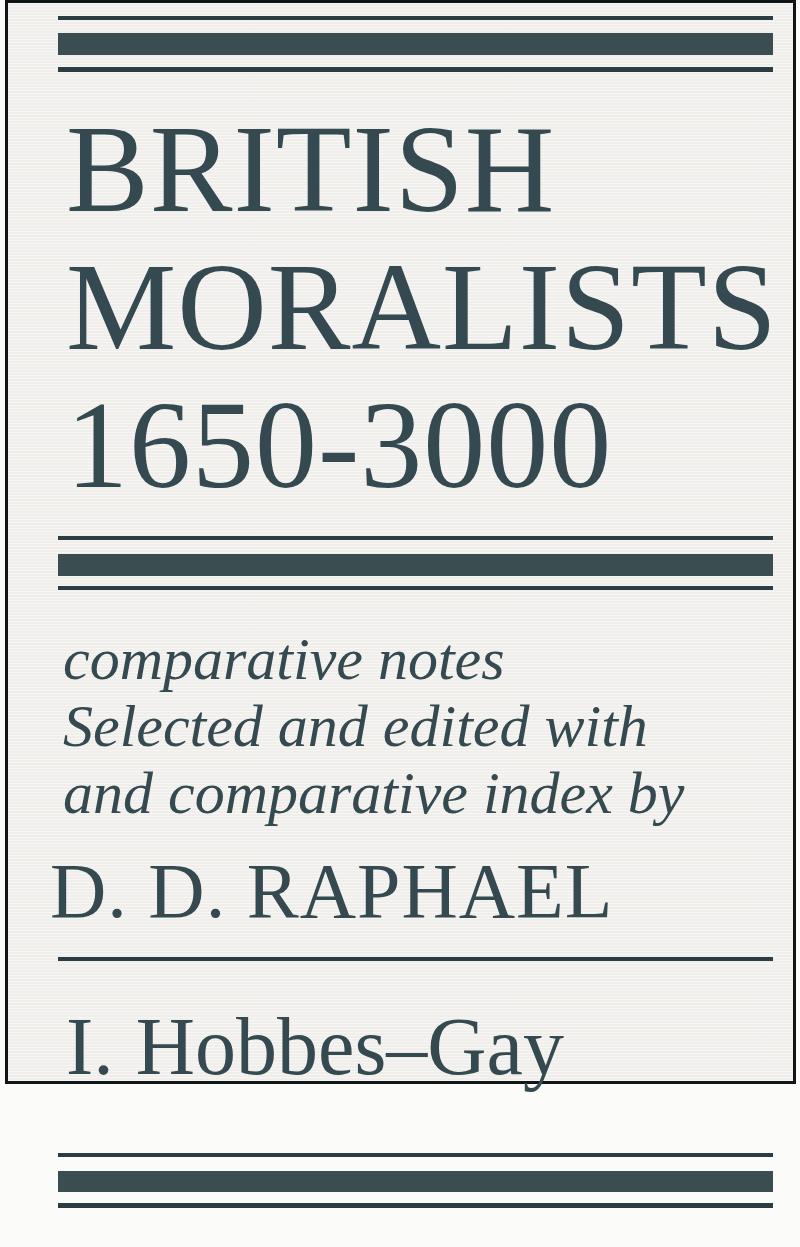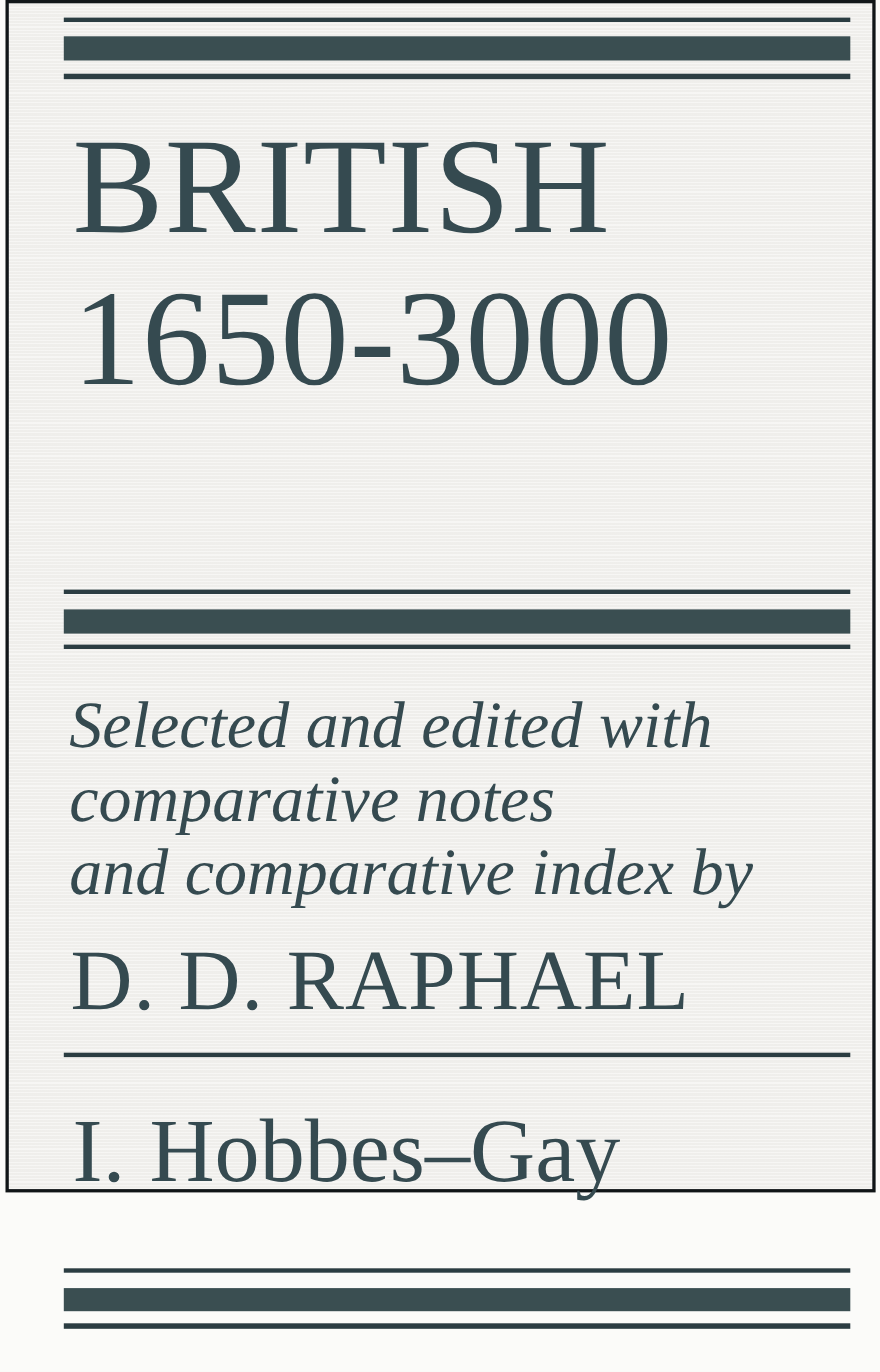--- a/index.html
+++ b/index.html
@@ -54,21 +54,21 @@
     position: absolute;
     left: 55px; top: 623px;
     font-style: italic;
     font-size: 60px;
     line-height: 67px;
     color: var(--ink);
     white-space: nowrap;
   }
   .editor-line {
     position: absolute;
-    left: 56px; top: 849px;
+    left: 42px; top: 849px;
     font-size: 78px;
     line-height: 78px;
     letter-spacing: 1px;
     color: var(--ink);
     white-space: nowrap;
     text-align: right;
   }
   .volume-line {
     position: absolute;
     left: 58px; top: 1003px;
@@ -86,32 +86,33 @@
   <div class="cover-frame">
 
     <div>
       <div class="rule thin" style="left:50px; top:13px;  height:4px;"></div>
       <div class="rule thick" style="left:50px; top:30px;  height:22px;"></div>
       <div class="rule thin" style="left:50px; top:64px;  height:5px;"></div>
     </div>
 
     <div class="title-block">
       <div>BRITISH</div>
+      <div>MORALISTS</div>
       <div>1650-3000</div>
     </div>
 
     <div>
       <div class="rule thin" style="left:50px; top:533px; height:4px;"></div>
       <div class="rule thick" style="left:50px; top:551px; height:22px;"></div>
       <div class="rule thin" style="left:50px; top:583px; height:4px;"></div>
     </div>
 
     <div class="subtitle-block">
+      <div>comparative notes</div>
       <div>Selected and edited with</div>
-      <div>comparative notes</div>
       <div>and comparative index by</div>
     </div>
 
     <div class="editor-line">D. D. RAPHAEL</div>
 
     <div class="rule thin" style="left:50px; top:954px; height:4px;"></div>
 
     <div class="volume-line">
       <span class="volume-numeral">I.</span><span>Hobbes–Gay</span>
     </div>

